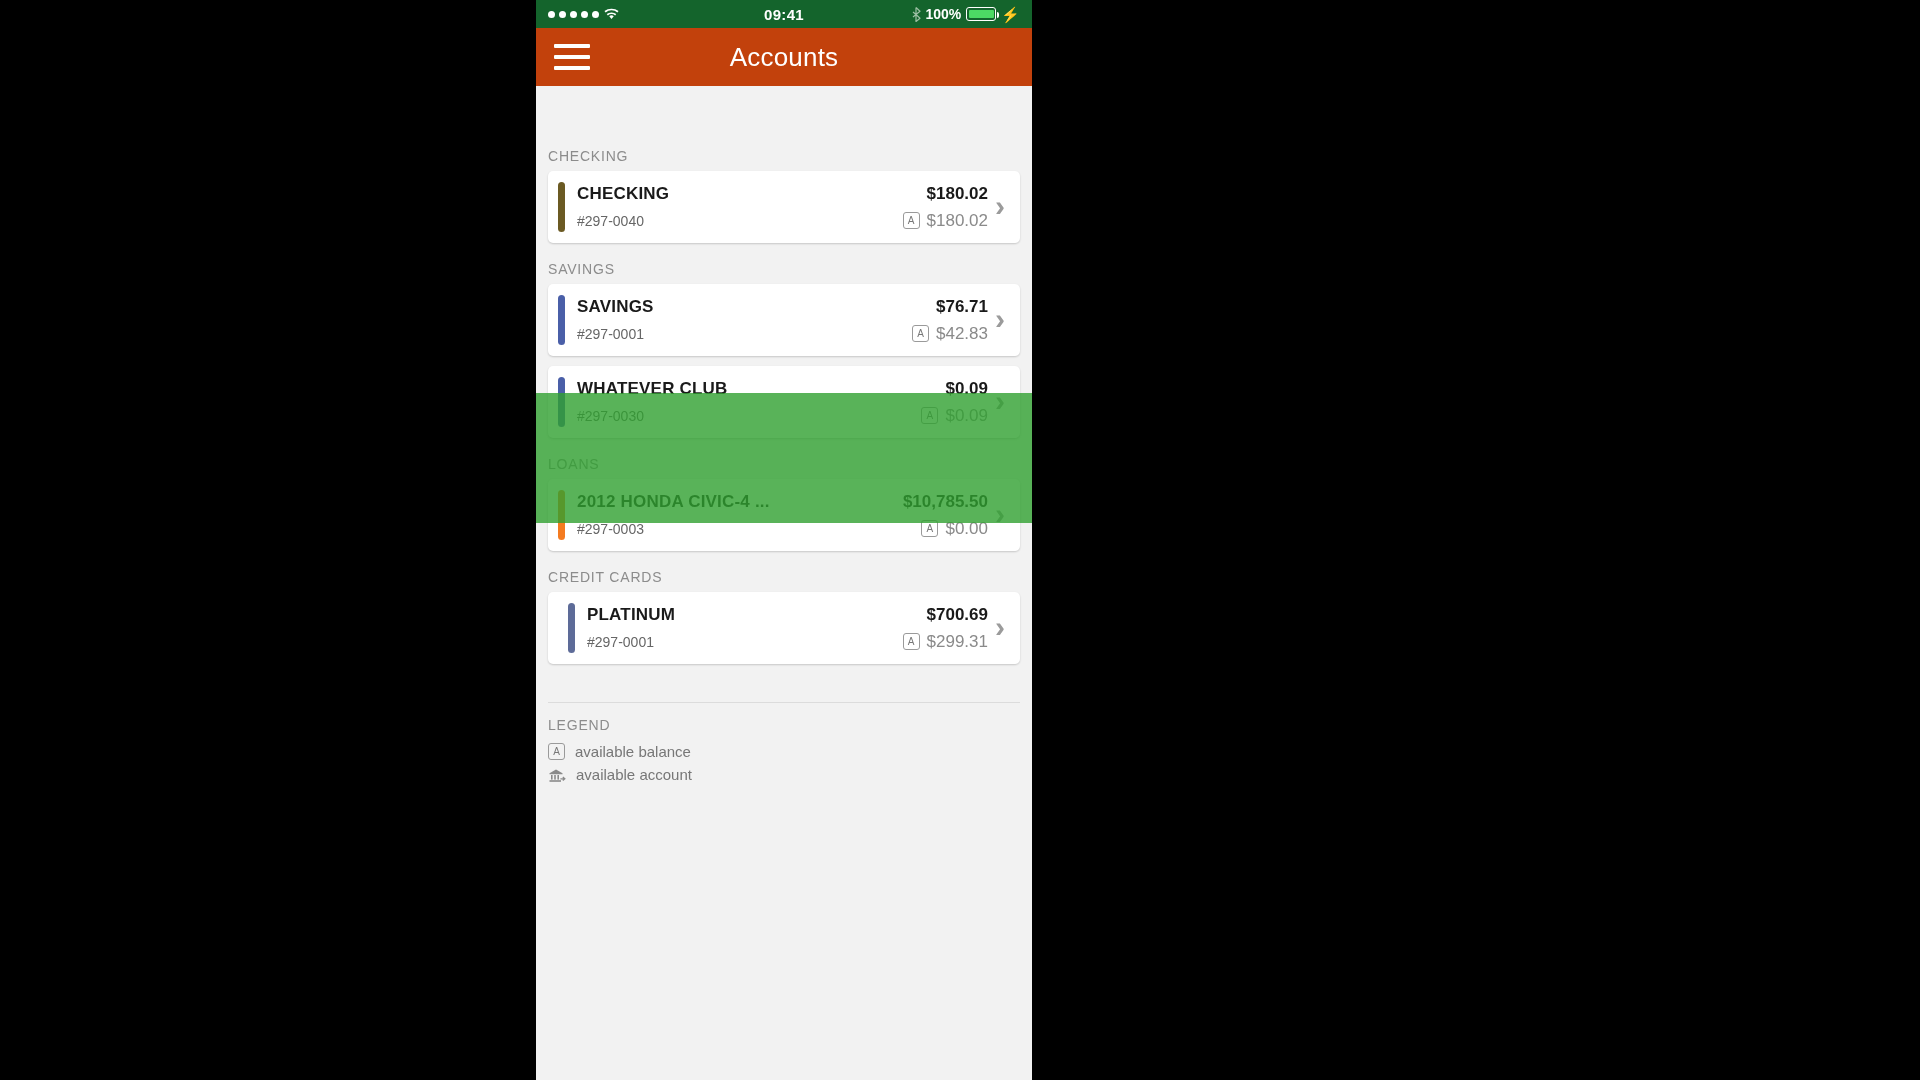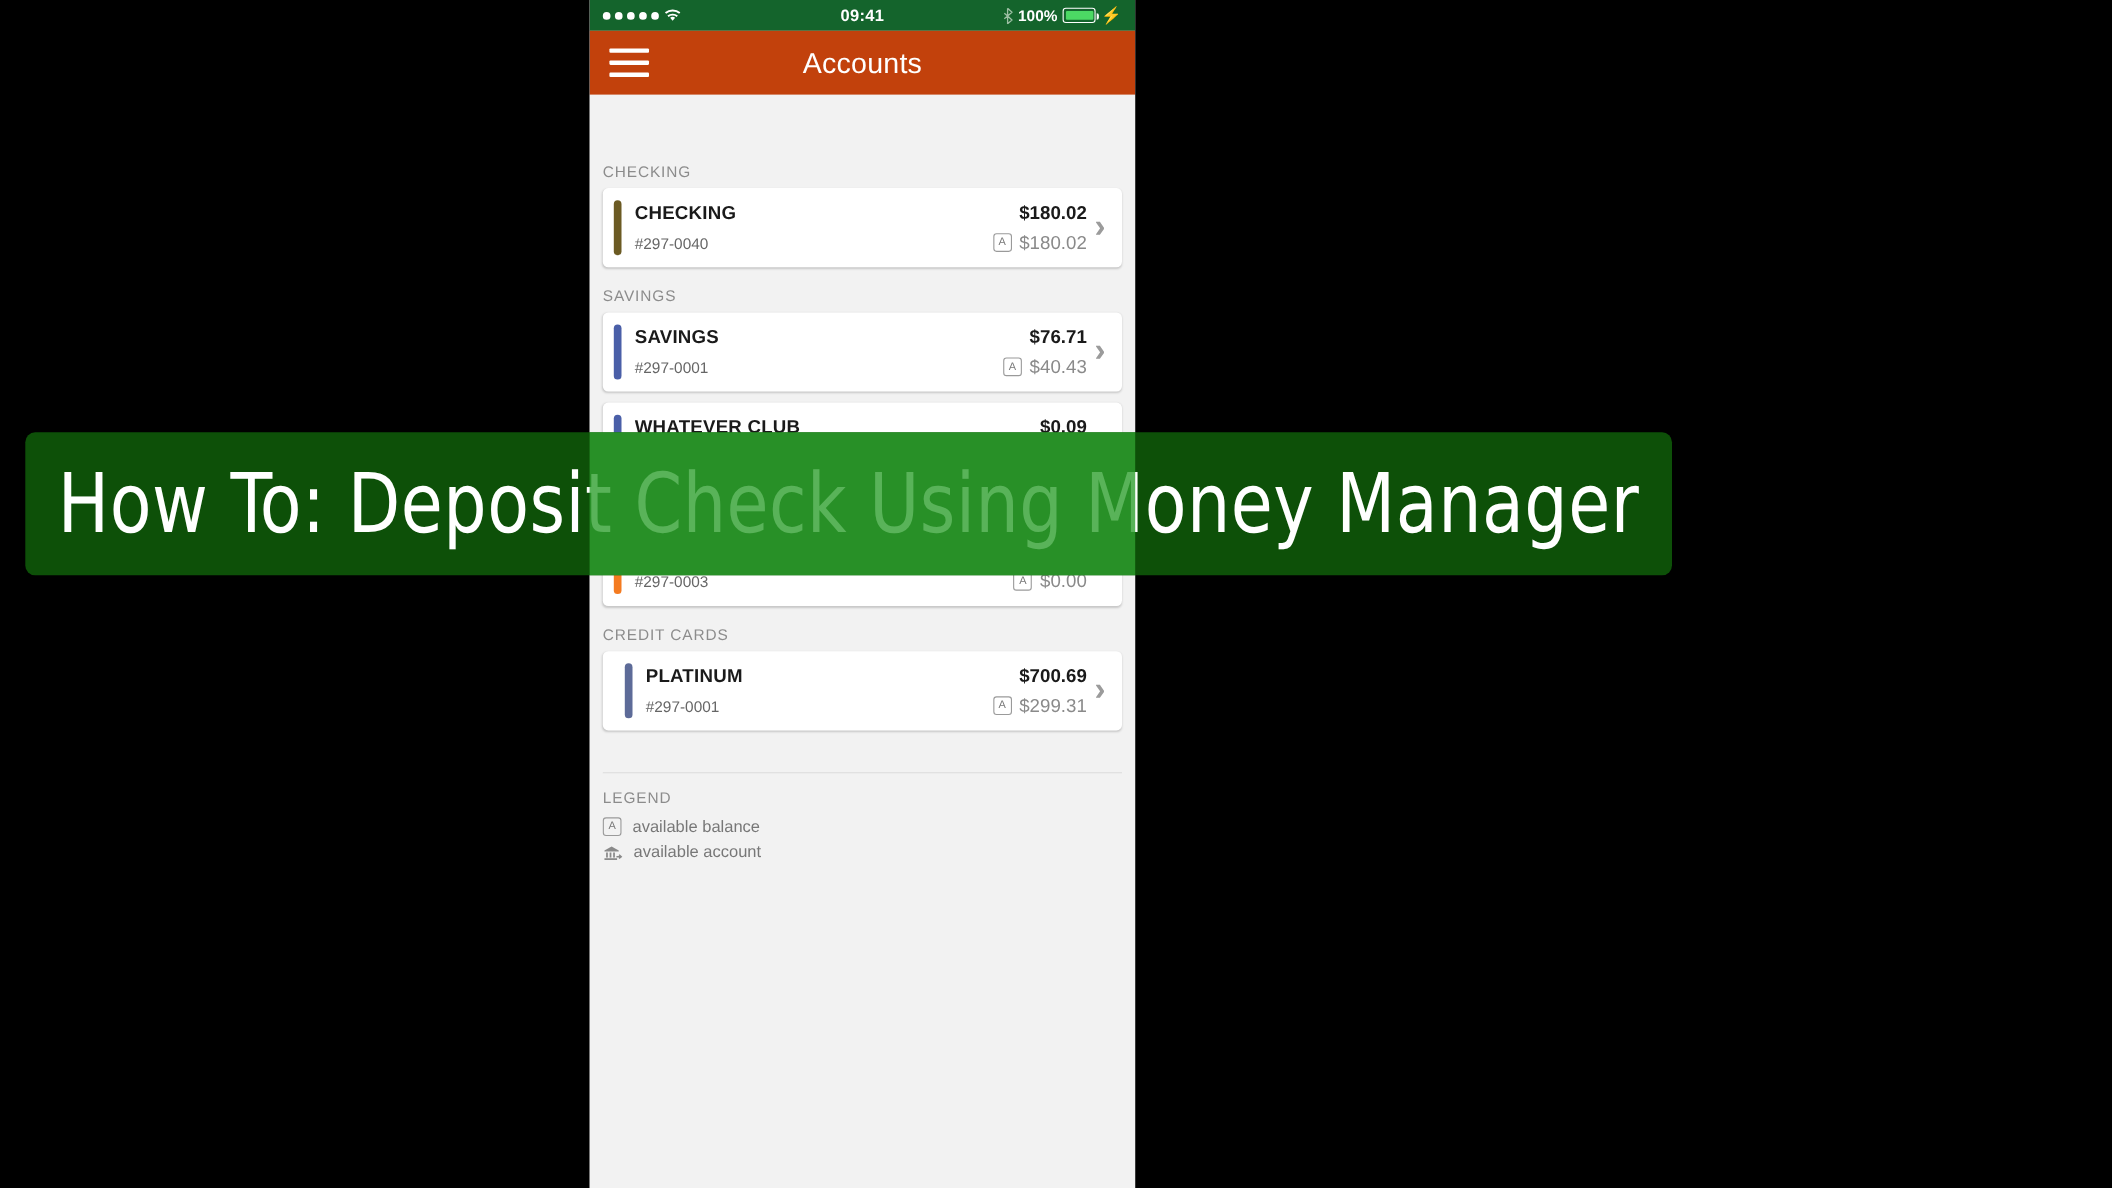--- a/index.html
+++ b/index.html
@@ -200,21 +200,21 @@
               <div class="cbar" style="background:#4a5fa8"></div>
               <div class="cmain">
                 <div class="crow">
                   <span class="acct-name">SAVINGS</span>
                   <span class="acct-bal">$76.71</span>
                 </div>
                 <div class="crow">
                   <span class="acct-num">#297-0001</span>
                   <span class="avail-wrap">
                     <span class="abadge">A</span>
-                    <span class="avail-bal">$40.43</span>
+                    <span class="avail-bal">$42.83</span>
                   </span>
                 </div>
               </div>
               <div class="chev">›</div>
             </div>
             <div class="card" style="margin-top: 10px;">
               <div class="cbar" style="background:#4a5fa8"></div>
               <div class="cmain">
                 <div class="crow">
                   <span class="acct-name">WHATEVER CLUB</span>
@@ -294,17 +294,14 @@
             </svg>
           </span>
           <span class="legend-text">available account</span>
         </div>
       </div>
     </div>
   </div>
 
   <div id="banner-wash"></div>
 
-  <div id="banner">
-    <div id="banner-text">How To: Deposit Check Using Money Manager</div>
-  </div>
 
 </div>
 
 </body></html>

